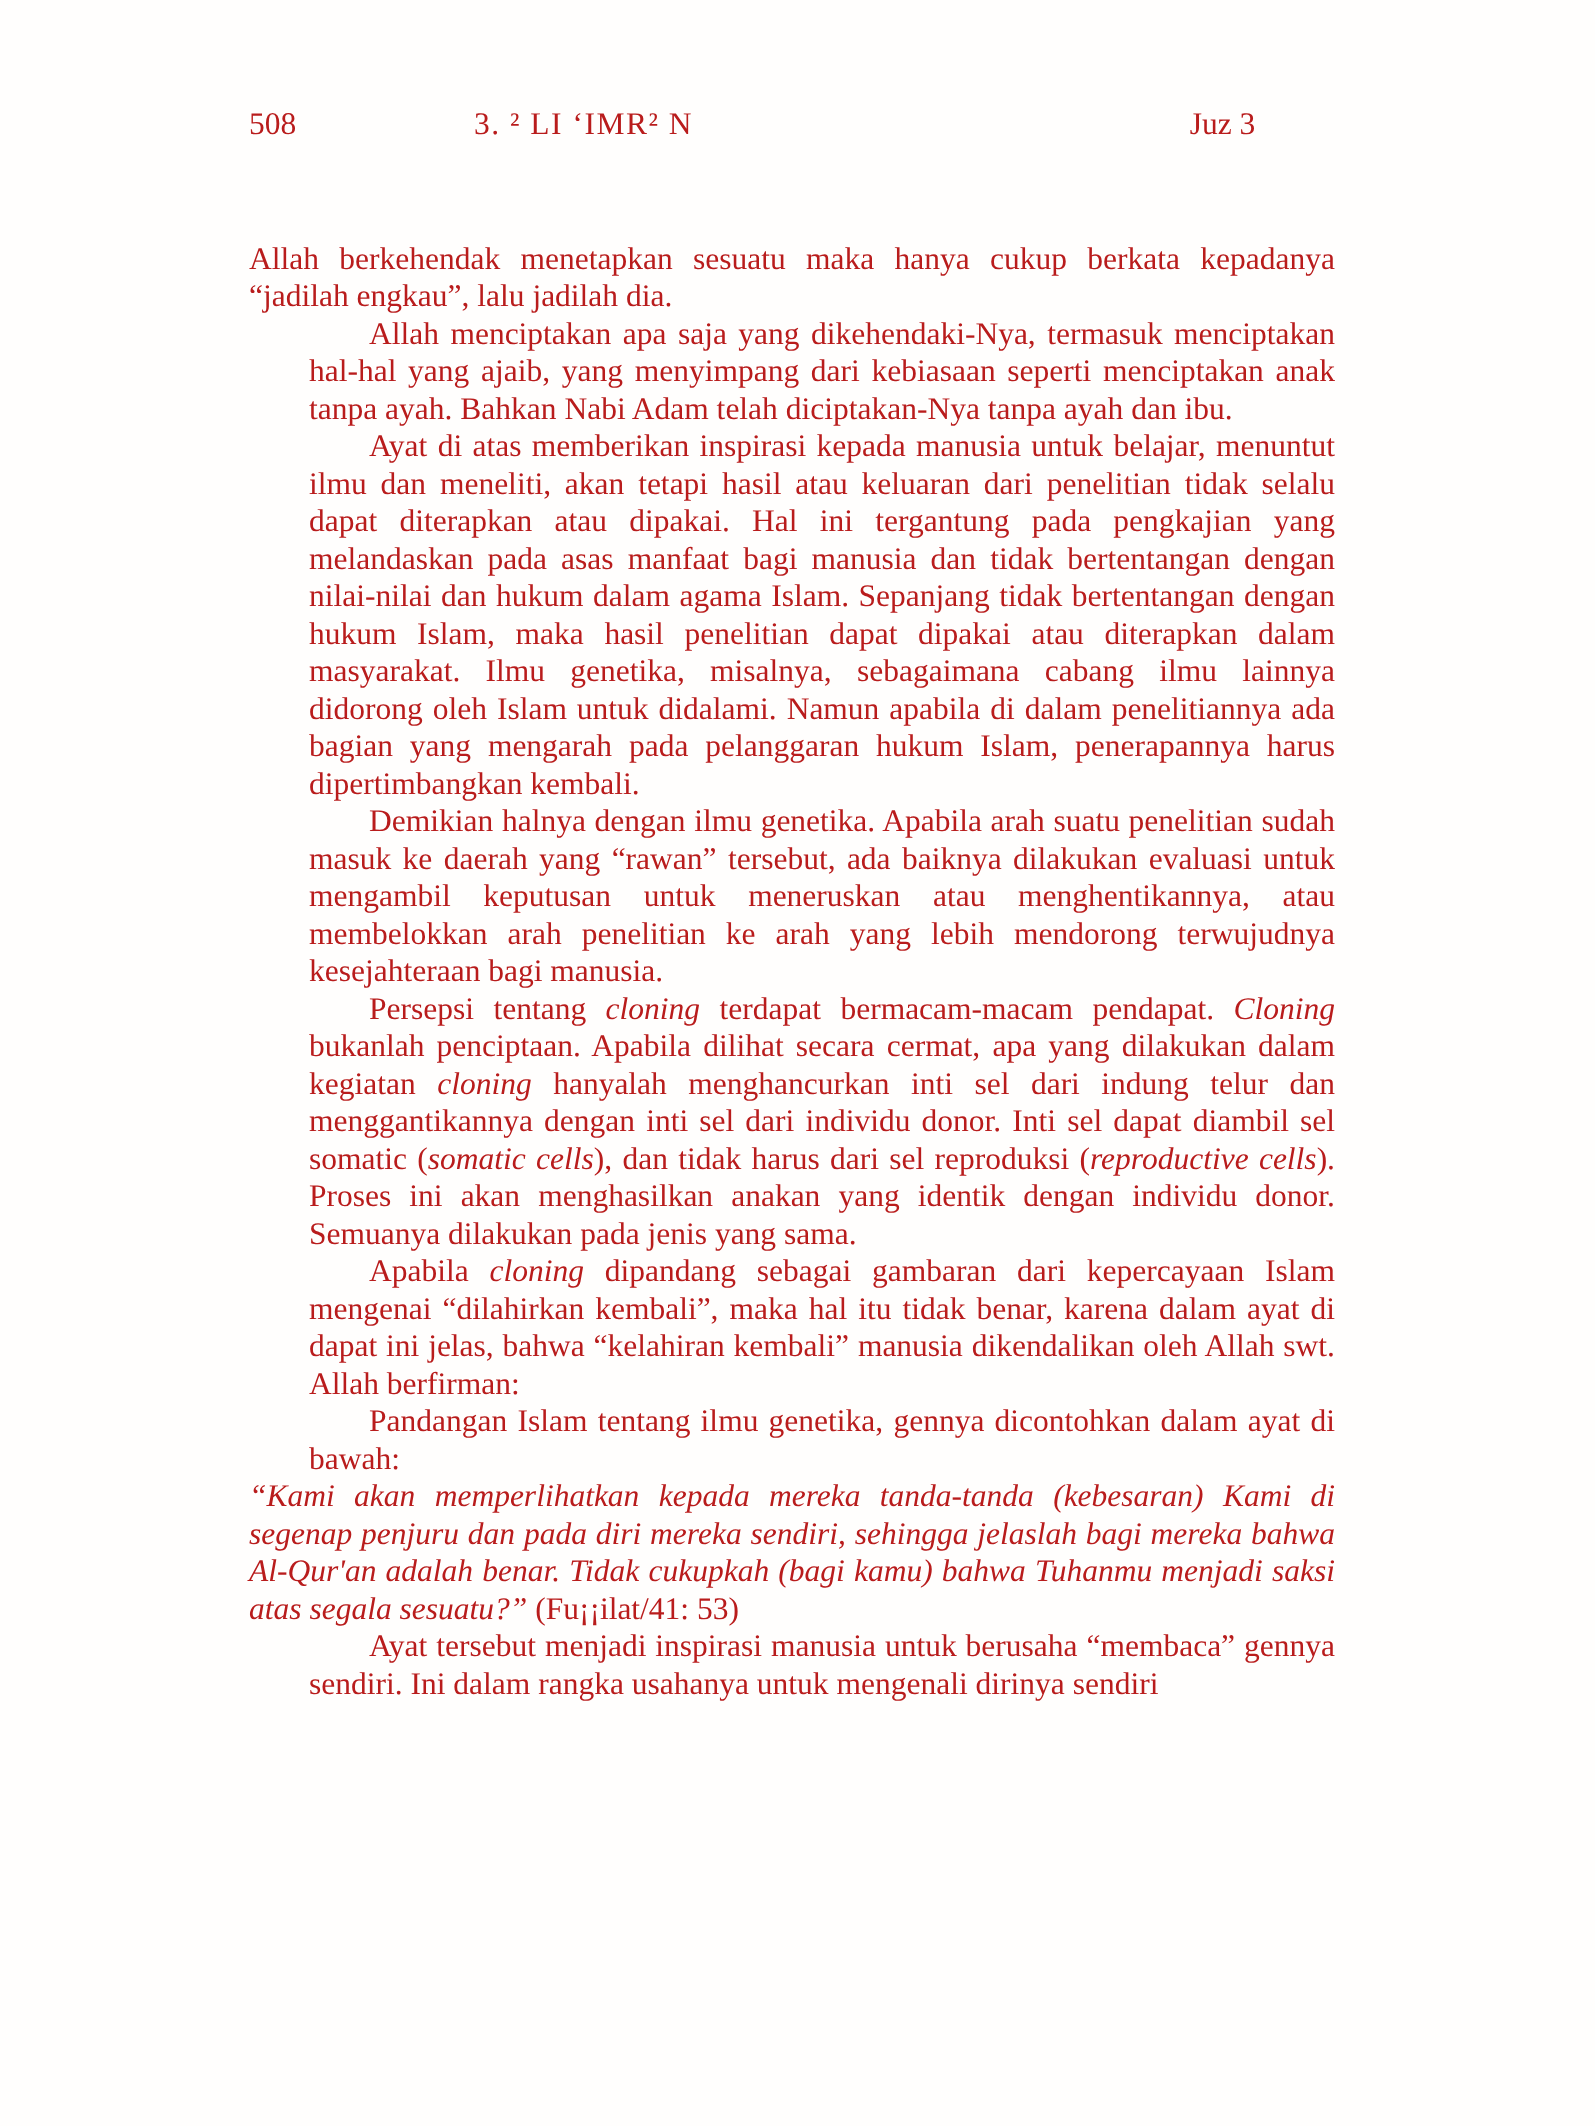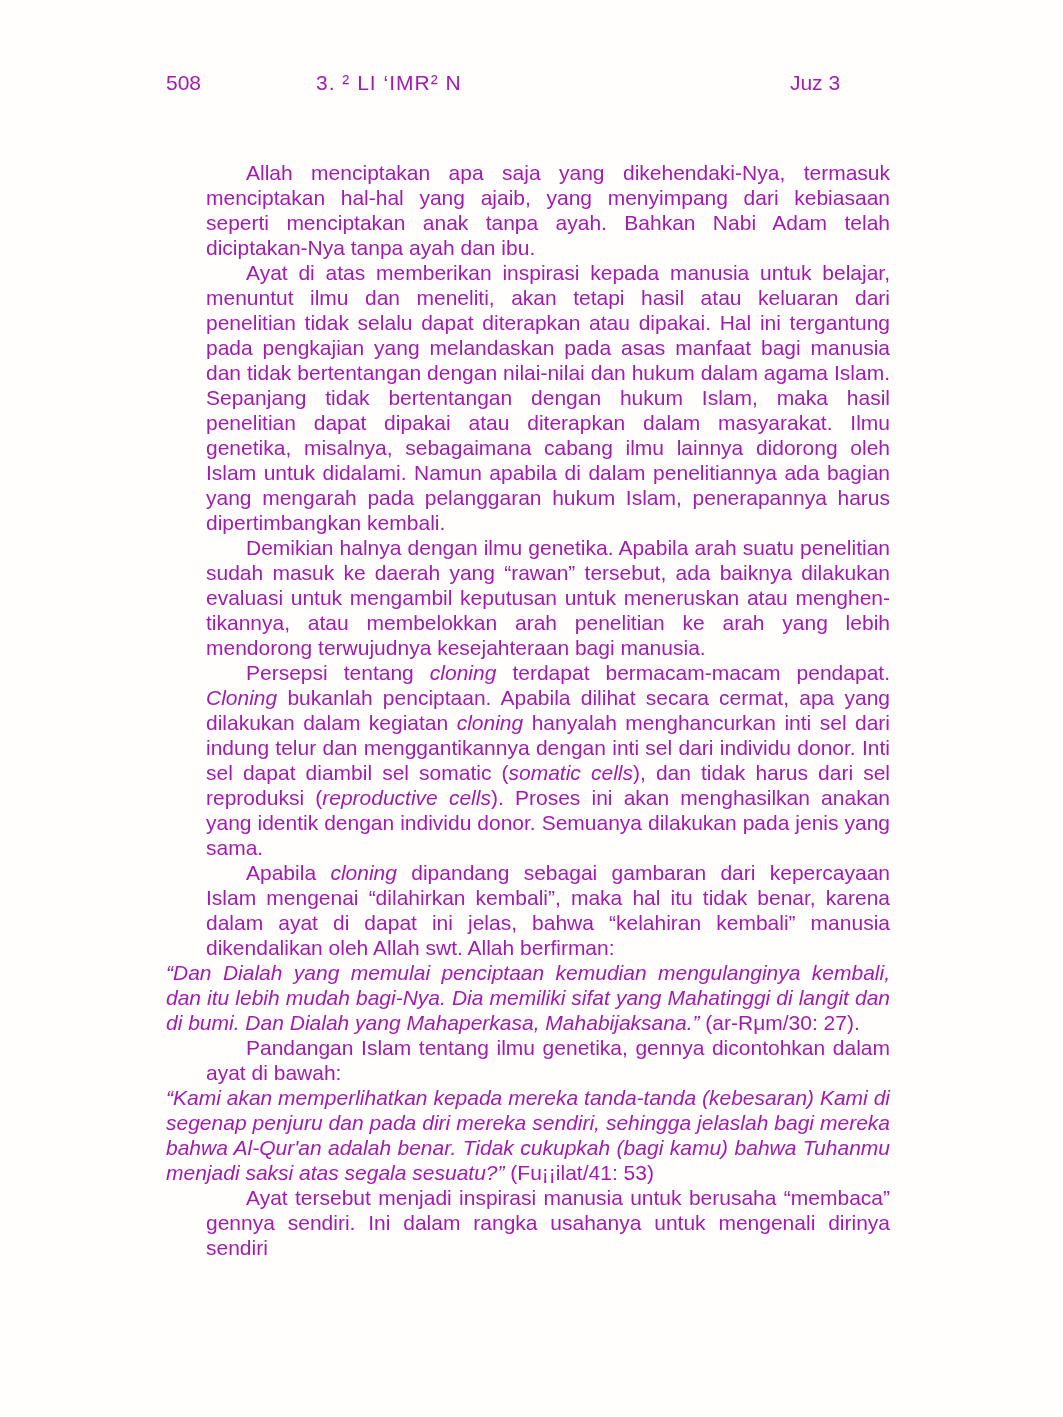--- a/index.html
+++ b/index.html
@@ -5,22 +5,22 @@
   html, body {
     margin: 0;
     padding: 0;
     background: #ffffff;
   }
   .page {
     position: relative;
     width: 1063px;
     height: 1417px;
     background: #fffefd;
-    color: #a21caf;
-    font-family: Liberation Sans, sans-serif;
+    color: #b91c1c;
+    font-family: Liberation Serif, serif;
     overflow: hidden;
   }
   .page-header {
     position: absolute;
     left: 166px;
     top: 70px;
     width: 724px;
     display: flex;
     align-items: baseline;
     font-size: 21px;
@@ -47,24 +47,24 @@
 
 <div class="page">
 
   <div class="page-header">
     <span class="hleft">508</span>
     <span class="hmid">3. ² LI ‘IMR² N</span>
     <span class="hright">Juz 3</span>
   </div>
 
   <div class="page-body">
+      <p class="para"><span class="seg">Allah berkehendak menetapkan sesuatu maka hanya cukup berkata kepadanya “jadilah engkau”, lalu jadilah dia.</span></p>
       <p class="para indent"><span class="seg">Allah menciptakan apa saja yang dikehendaki-Nya, termasuk menciptakan hal-hal yang ajaib, yang menyimpang dari kebiasaan seperti menciptakan anak tanpa ayah. Bahkan Nabi Adam telah diciptakan-Nya tanpa ayah dan ibu.</span></p>
       <p class="para indent"><span class="seg">Ayat di atas memberikan inspirasi kepada manusia untuk belajar, menuntut ilmu dan meneliti, akan tetapi hasil atau keluaran dari penelitian tidak selalu dapat diterapkan atau dipakai. Hal ini tergantung pada pengkajian yang melandaskan pada asas manfaat bagi manusia dan tidak bertentangan dengan nilai-nilai dan hukum dalam agama Islam. Sepanjang tidak bertentangan dengan hukum Islam, maka hasil penelitian dapat dipakai atau diterapkan dalam masyarakat. Ilmu genetika, misalnya, sebagaimana cabang ilmu lainnya didorong oleh Islam untuk didalami. Namun apabila di dalam penelitiannya ada bagian yang mengarah pada pelanggaran hukum Islam, penerapannya harus dipertimbangkan kembali.</span></p>
       <p class="para indent"><span class="seg">Demikian halnya dengan ilmu genetika. Apabila arah suatu penelitian sudah masuk ke daerah yang “rawan” tersebut, ada baiknya dilakukan evaluasi untuk mengambil keputusan untuk meneruskan atau menghen­tikannya, atau membelokkan arah penelitian ke arah yang lebih mendorong terwujudnya kesejahteraan bagi manusia.</span></p>
       <p class="para indent"><span class="seg">Persepsi tentang </span><span class="seg it">cloning</span><span class="seg"> terdapat bermacam-macam pendapat. </span><span class="seg it">Cloning</span><span class="seg"> bukanlah penciptaan. Apabila dilihat secara cermat, apa yang dilakukan dalam kegiatan </span><span class="seg it">cloning</span><span class="seg"> hanyalah menghancurkan inti sel dari indung telur dan menggantikannya dengan inti sel dari individu donor. Inti sel dapat diambil sel somatic (</span><span class="seg it">somatic cells</span><span class="seg">), dan tidak harus dari sel reproduksi (</span><span class="seg it">reproductive cells</span><span class="seg">). Proses ini akan menghasilkan anakan yang identik dengan individu donor. Semuanya dilakukan pada jenis yang sama.</span></p>
       <p class="para indent"><span class="seg">Apabila </span><span class="seg it">cloning</span><span class="seg"> dipandang sebagai gambaran dari kepercayaan Islam mengenai “dilahirkan kembali”, maka hal itu tidak benar, karena dalam ayat di dapat ini jelas, bahwa “kelahiran kembali” manusia dikendalikan oleh Allah swt. Allah berfirman:</span></p>
-      <p class="para"><span class="seg it">“Dan Dialah yang memulai penciptaan kemudian mengulanginya kembali, dan itu lebih mudah bagi-Nya. Dia memiliki sifat yang Mahatinggi di langit dan di bumi. Dan Dialah yang Mahaperkasa, Mahabijaksana.”</span><span class="seg"> (ar-Rμm/30: 27).</span></p>
       <p class="para indent"><span class="seg">Pandangan Islam tentang ilmu genetika, gennya dicontohkan dalam ayat di bawah:</span></p>
       <p class="para"><span class="seg it">“Kami akan memperlihatkan kepada mereka tanda-tanda (kebesaran) Kami di segenap penjuru dan pada diri mereka sendiri, sehingga jelaslah bagi mereka bahwa Al-Qur'an adalah benar. Tidak cukupkah (bagi kamu) bahwa Tuhanmu menjadi saksi atas segala sesuatu?”</span><span class="seg"> (Fu¡¡ilat/41: 53)</span></p>
       <p class="para indent"><span class="seg">Ayat tersebut menjadi inspirasi manusia untuk berusaha “membaca” gennya sendiri. Ini dalam rangka usahanya untuk mengenali dirinya sendiri</span></p>
     </div>
 
 </div>
 
 </body></html>

